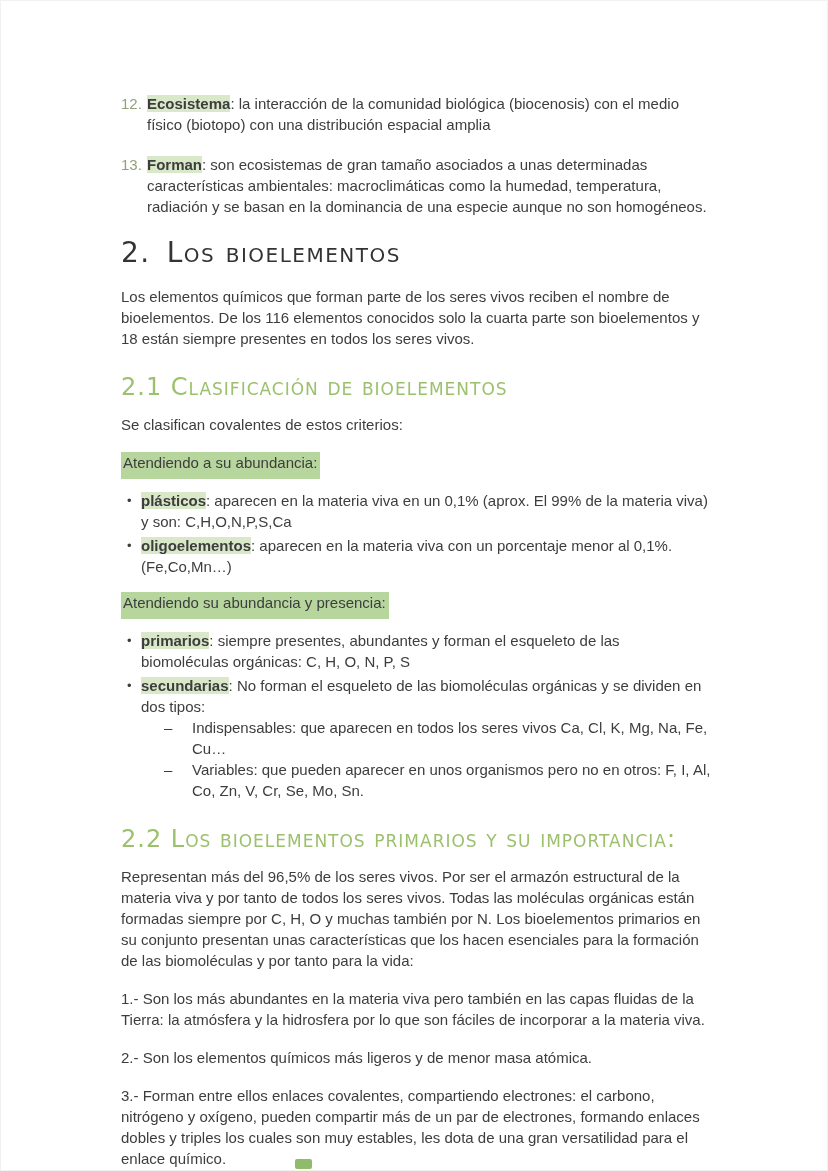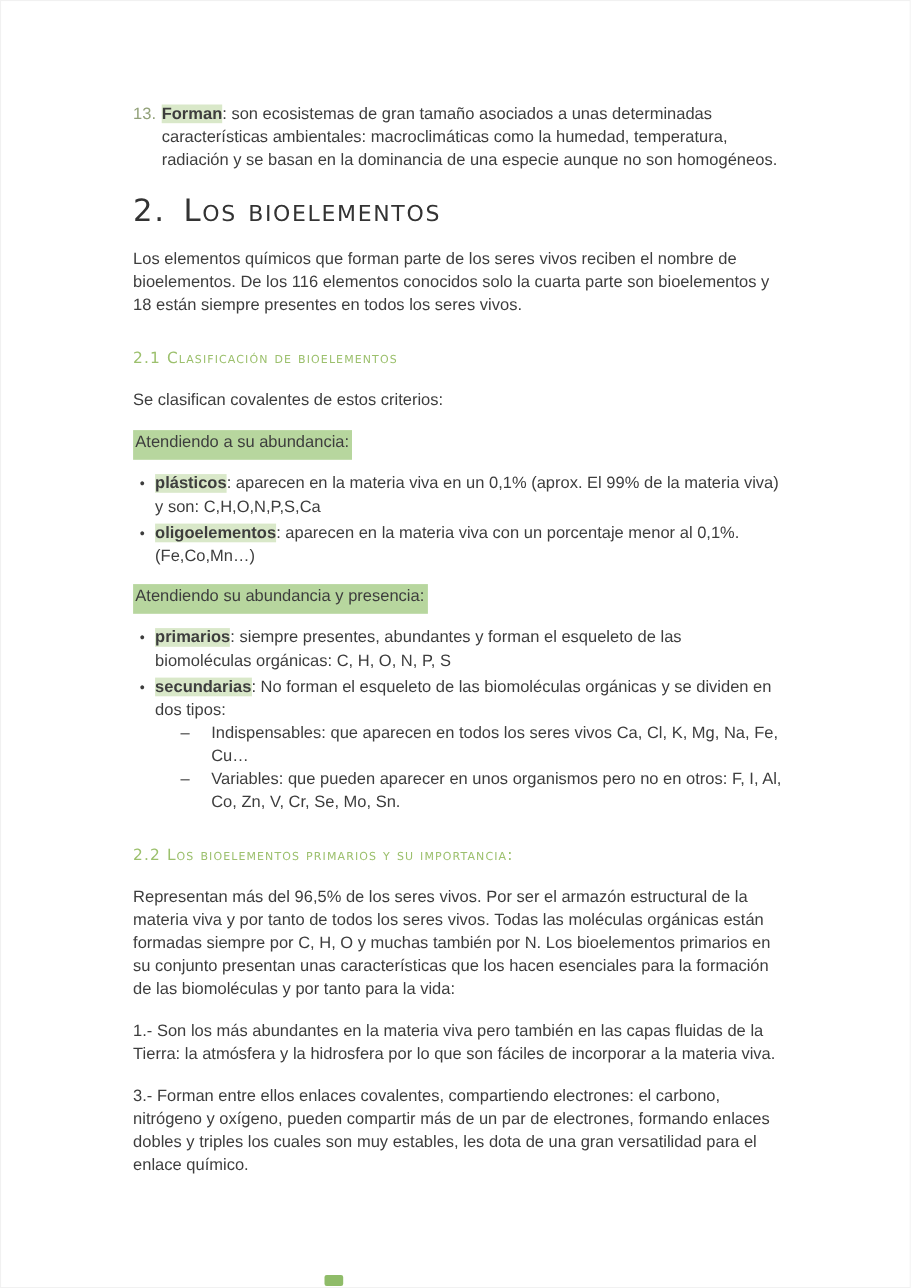--- a/index.html
+++ b/index.html
@@ -38,21 +38,21 @@
     font-size: 28px;
     line-height: 34px;
     letter-spacing: 1.5px;
     color: #333333;
     margin: 10px 0 16px;
   }
   .h-sub {
     font-family: "DejaVu Sans", sans-serif;
     font-variant: small-caps;
     font-weight: 500;
-    font-size: 14px;
+    font-size: 24px;
     line-height: 24px;
     letter-spacing: 1px;
     color: #9cc06d;
     margin: 26px 0 15px;
   }
 
   p.body-par { margin: 0 0 17px; }
 
   
   .hl-term { background: #d9e8c9; font-weight: 700; }
@@ -80,20 +80,26 @@
     height: 10px;
     background: #8fbc69;
     border-radius: 2px;
   }
 </style>
 </head>
 <body>
 
 <div class="page">
 
+  <div class="num-item">
+    <span class="num-marker">12.</span>
+    <div class="num-body">
+      <span class="hl-term">Ecosistema</span><span>: la interacción de la comunidad biológica (biocenosis) con el medio físico (biotopo) con una distribución espacial amplia</span>
+    </div>
+  </div>
 
   <div class="num-item">
     <span class="num-marker">13.</span>
     <div class="num-body">
       <span class="hl-term">Forman</span><span>: son ecosistemas de gran tamaño asociados a unas determinadas  características ambientales: macroclimáticas como la humedad, temperatura, radiación y se basan en la dominancia de una especie aunque no son homogéneos.</span>
     </div>
   </div>
 
   <div class="h-main">
     <span>2.</span>
@@ -150,17 +156,18 @@
         </div>
       </div>
     </div>
   </div>
 
   <div class="h-sub">2.2 Los bioelementos primarios y su importancia:</div>
 
   <p class="body-par">Representan más del 96,5% de los seres vivos. Por ser el armazón estructural de la materia viva y por tanto de todos los seres vivos. Todas las moléculas orgánicas están formadas siempre por C, H, O y muchas también por N. Los bioelementos primarios en su conjunto presentan unas características que los hacen esenciales para la formación de las biomoléculas y por tanto para la vida:</p>
 
   <p class="body-par">1.- Son los más abundantes en la materia viva pero también en las capas fluidas de la Tierra: la atmósfera y la hidrosfera por lo que son fáciles de incorporar a la materia viva.</p>
+  <p class="body-par">2.- Son los elementos químicos más ligeros y de menor masa atómica.</p>
   <p class="body-par">3.- Forman entre ellos enlaces covalentes, compartiendo electrones: el carbono, nitrógeno y oxígeno, pueden compartir más de un par de electrones, formando enlaces dobles y triples los cuales son muy estables, les dota de una gran versatilidad para el enlace químico.</p>
 
   <div class="stray-mark"></div>
 
 </div>
 
 </body></html>

